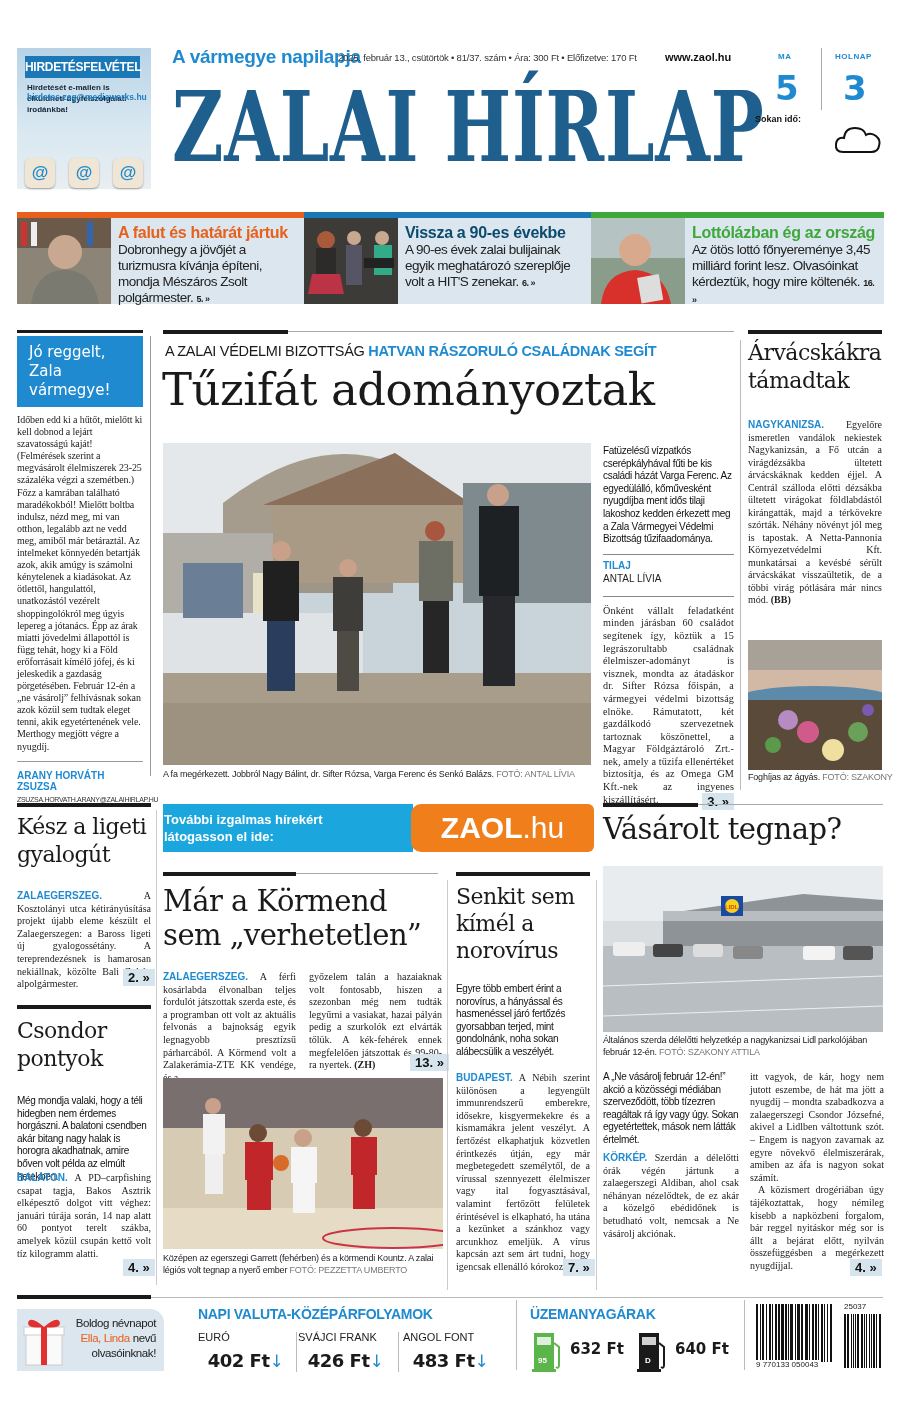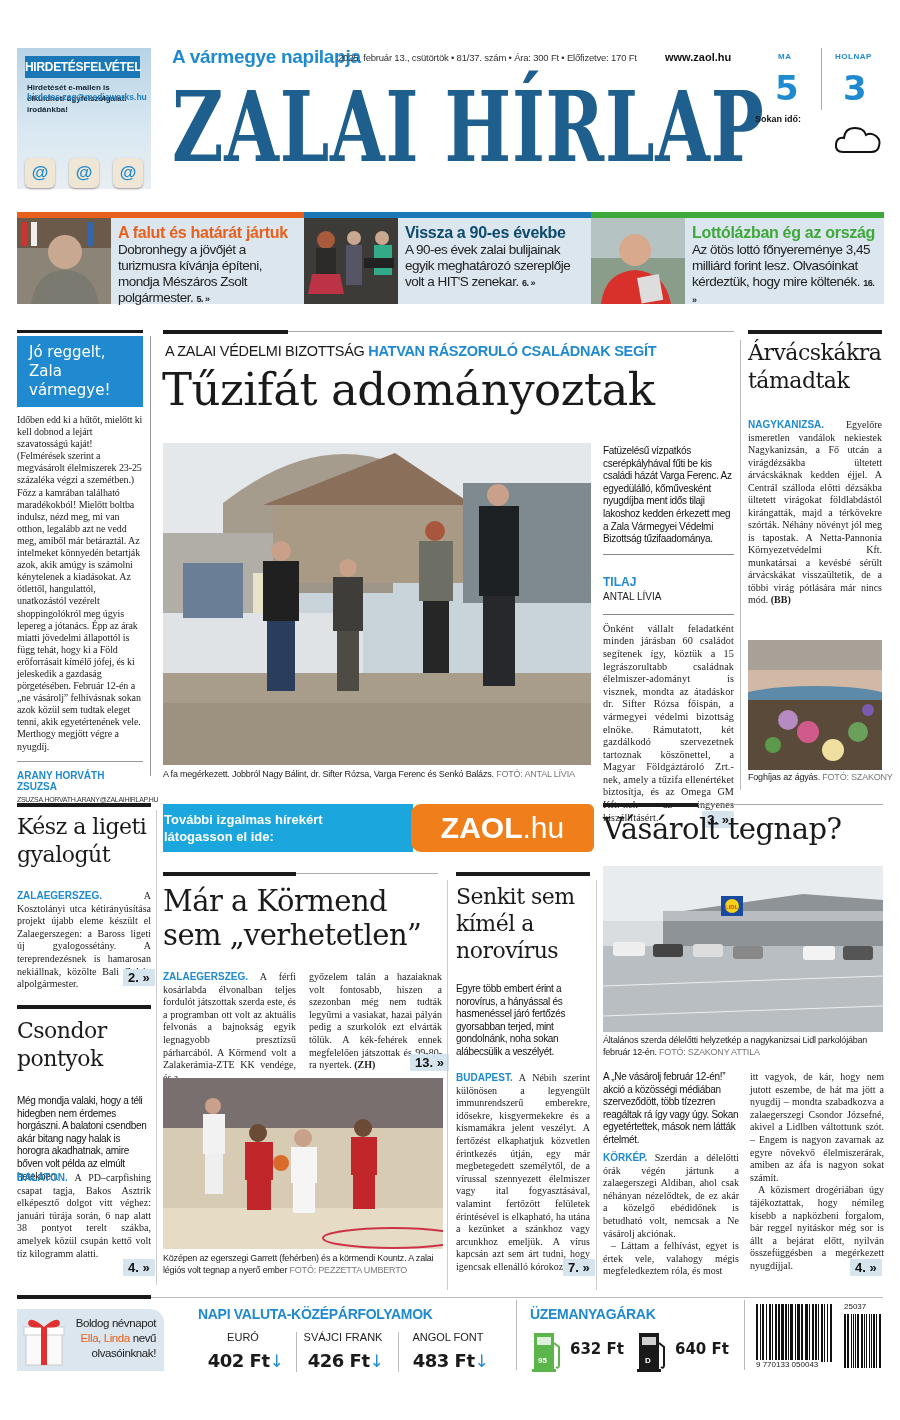--- a/index.html
+++ b/index.html
@@ -46,21 +46,21 @@
 .author{font-weight:bold;color:#1f8ad0;font-size:10px;margin-top:8px}
 .author-mail{font-size:7px;color:#333;margin-top:4px;letter-spacing:-0.3px}
 .vline{position:absolute;width:1px;background:#999}
 .headline{font-family:"DejaVu Serif","Liberation Serif",serif;color:#1a1a1a;letter-spacing:-0.5px}
 .zaol{left:163px;top:804px;width:431px;height:48px}
 .zaol .left{position:absolute;left:0;top:0;width:250px;height:48px;background:#1ba6dd;border:1px dashed #fff;outline:4px solid #1ba6dd;outline-offset:-4px}
 .zaol .left span{position:absolute;left:0;width:250px;text-align:left;color:#fff;font-size:13px;font-weight:bold;line-height:16px}
 .zaol .right{position:absolute;left:248px;top:0;width:183px;height:48px;background:#f07f1b;border-radius:10px 6px 6px 10px;color:#fff;font-size:30px;text-align:center;line-height:48px}
 .zaol .right b{font-weight:900}
 .fuel-head,.cur-head{font-weight:bold;color:#1f8ad0;font-size:14px;letter-spacing:-0.3px}
-.cur-lab{position:absolute;top:25px;font-size:11px;color:#222;width:90px;text-align:center}
+.cur-lab{position:absolute;top:25px;font-size:11px;color:#222;width:90px;text-align:left}
 .cur-val{position:absolute;top:44px;font-size:18px;font-weight:900;font-family:"DejaVu Sans",sans-serif;width:95px;text-align:center;letter-spacing:-0.5px}
 .cur-val .arr{color:#1f8ad0;font-weight:normal;font-size:17px}
 </style>
 </head>
 <body>
 
 <div class="abs" id="ad-box">
   <div class="ad-title">HIRDETÉSFELVÉTEL</div>
   <div class="ad-text">Hirdetését e-mailen is elküldheti ügyfélszolgálati irodánkba!</div>
   <div class="ad-mail">hirdetes.zeg@mediaworks.hu</div>
@@ -186,21 +186,21 @@
       <rect x="320" y="153" width="32" height="90" fill="#26282c"></rect>
   </svg>
 </div>
 <div class="abs caption" style="left:163px;top:769px;width:430px;white-space:nowrap">
   <span>A fa megérkezett. Jobbról Nagy Bálint, dr. Sifter Rózsa, Varga Ferenc és Senkó Balázs.</span> <span class="credit">FOTÓ: ANTAL LÍVIA</span>
 </div>
 
 <div class="abs" style="left:603px;top:445px;width:131px">
   <div class="lead" style="letter-spacing:-0.3px">Fatüzelésű vízpatkós cserépkályhával fűti be kis családi házát Varga Ferenc. Az egyedülálló, kőművesként nyugdíjba ment idős tilaji lakoshoz kedden érkezett meg a Zala Vármegyei Védelmi Bizottság tűzifaadománya.</div>
   <div class="rule-thin" style="margin-top:8px;background:#888"></div>
-  <div class="dateline" style="font-size:12px;margin-top:20px">TILAJ</div>
+  <div class="dateline" style="font-size:10px;margin-top:5px">TILAJ</div>
   <div style="font-size:10px;margin-top:2px;color:#222">ANTAL LÍVIA</div>
   <div class="rule-thin" style="margin-top:12px;background:#888"></div>
   <div class="body" style="margin-top:8px;letter-spacing:0.1px"><span>Önként vállalt feladatként minden járásban 60 családot segítenek így, köztük a 15 legrászorultabb családnak élelmiszer-adományt is visznek, mondta az átadáskor dr. Sifter Rózsa főispán, a vármegyei védelmi bizottság elnöke. Rámutatott, két gazdálkodó szervezetnek tartoznak köszönettel, a Magyar Földgáztároló Zrt.-nek, amely a tűzifa ellenértéket biztosítja, és az Omega GM Kft.-nek az ingyenes kiszállításért.</span></div>
   <div style="text-align:right;margin-top:-14px"><span class="ref">3. »</span></div>
 </div>
 <div class="vline" style="left:740px;top:340px;height:450px;background:#bbb"></div>
 
 <div class="abs rule-thick" style="left:748px;top:330px;width:134px;height:4px"></div>
 <div class="abs headline" style="left:748px;top:339px;width:140px;font-size:22px;line-height:28px">Árvácskákra támadtak</div>
 <div class="abs body" style="left:748px;top:419px;width:134px;font-size:10px;line-height:12.5px">
@@ -234,21 +234,21 @@
 <div class="abs headline" style="left:17px;top:813px;width:140px;font-size:22px;line-height:28px">Kész a ligeti gyalogút</div>
 <div class="abs body" style="left:17px;top:890px;width:134px;font-size:10px;line-height:12.6px">
   <b class="dateline">ZALAEGERSZEG.</b> <span>A Kosztolányi utca kétirányúsítása projekt újabb eleme készült el Zalaegerszegen: a Baross ligeti új gyalogossétány. A tereprendezésnek is hamarosan nekiállnak, közölte Bali Zoltán alpolgármester.</span>
 </div>
 <div class="abs" style="left:123px;top:968px"><span class="ref">2. »</span></div>
 
 <div class="abs rule-thick" style="left:17px;top:1005px;width:134px;height:4px"></div>
 <div class="abs headline" style="left:17px;top:1017px;width:140px;font-size:22px;line-height:28px">Csondor pontyok</div>
 <div class="abs lead" style="left:17px;top:1095px;width:134px;font-size:10px;letter-spacing:-0.3px">Még mondja valaki, hogy a téli hidegben nem érdemes horgászni. A balatoni csendben akár bitang nagy halak is horogra akadhatnak, amire bőven volt példa az elmúlt hetekben.</div>
 <div class="abs body" style="left:17px;top:1172px;width:134px;font-size:10px;line-height:12.6px">
-  <b class="dateline">BALATON.</b> <span>A PD–carpfishing csapat tagja, Bakos Asztrik elképesztő dolgot vitt véghez: januári túrája során, 6 nap alatt 38 pontyot terelt szákba, amelyek közül csupán kettő volt tíz kilogramm alatti.</span>
+  <b class="dateline">BALATON.</b> <span>A PD–carpfishing csapat tagja, Bakos Asztrik elképesztő dolgot vitt véghez: januári túrája során, 14 nap alatt 60 pontyot terelt szákba, amelyek közül csupán kettő volt tíz kilogramm alatti.</span>
 </div>
 <div class="abs" style="left:123px;top:1258px"><span class="ref">4. »</span></div>
 <div class="vline" style="left:156px;top:810px;height:475px;background:#ccc"></div>
 
 <div class="abs" style="left:163px;top:873px;width:275px;height:1px;background:#aaa"></div>
 <div class="abs rule-thick" style="left:163px;top:872px;width:133px;height:4px"></div>
 <div class="abs headline" style="left:163px;top:884px;width:280px;font-size:29px;line-height:34px">Már a Körmend sem „verhetetlen”</div>
 <div class="abs body" style="left:163px;top:971px;width:133px;font-size:10px;line-height:12.6px">
   <b class="dateline">ZALAEGERSZEG.</b> <span>A férfi kosárlabda élvonalban teljes fordulót játszottak szerda este, és a programban ott volt az aktuális felvonás a bajnokság egyik legnagyobb presztízsű párharcából. A Körmend volt a Zalakerámia-ZTE KK vendége, és a</span>
 </div>
@@ -308,21 +308,21 @@
       <rect x="130" y="80" width="30" height="13" rx="3" fill="#888"></rect>
       <rect x="200" y="80" width="32" height="14" rx="3" fill="#f3f3f3"></rect>
       <rect x="240" y="80" width="30" height="14" rx="3" fill="#555"></rect>
   <line x1="0" y1="120" x2="280" y2="110" stroke="#eee" stroke-width="1"></line>
       <line x1="0" y1="150" x2="280" y2="140" stroke="#eee" stroke-width="1"></line>
     </svg>
 </div>
 <div class="abs caption" style="left:603px;top:1035px;width:282px"><span>Általános szerda délelőtti helyzetkép a nagykanizsai Lidl parkolójában február 12-én.</span> <span class="credit">FOTÓ: SZAKONY ATTILA</span></div>
 <div class="abs lead" style="left:603px;top:1071px;width:136px;font-size:10px;letter-spacing:-0.3px">A „Ne vásárolj február 12-én!” akció a közösségi médiában szerveződött, több tízezren reagáltak rá így vagy úgy. Sokan egyetértettek, mások nem látták értelmét.</div>
 <div class="abs body" style="left:603px;top:1152px;width:136px;font-size:10px;line-height:12.6px">
-  <b class="dateline">KÖRKÉP.</b> <span>Szerdán a délelőtti órák végén jártunk a zalaegerszegi Aldiban, ahol csak néhányan nézelődtek, de ez akár a közelgő ebédidőnek is betudható volt, nemcsak a Ne vásárolj akciónak.</span><br><span style="display:inline-block;text-indent:8px">– Láttam a felhívást, egyet is értek vele, valahogy mégis megfeledkeztem róla, és most</span>
+  <b class="dateline">KÖRKÉP.</b> <span>Szerdán a délelőtti órák végén jártunk a zalaegerszegi Aldiban, ahol csak néhányan nézelődtek, de ez akár a közelgő ebédidőnek is betudható volt, nemcsak a Ne vásárolj akciónak.</span><br>
 </div>
 <div class="abs body" style="left:750px;top:1071px;width:134px;font-size:10px;line-height:12.6px">
   <span>itt vagyok, de kár, hogy nem jutott eszembe, de hát ma jött a nyugdíj – mondta szabadkozva a zalaegerszegi Csondor Józsefné, akivel a Lidlben váltottunk szót. – Engem is nagyon zavarnak az egyre növekvő élelmiszerárak, amiben az áfa is nagyon sokat számít.</span><br><span style="display:inline-block;text-indent:8px">A közismert drogériában úgy tájékoztattak, hogy némileg kisebb a napközbeni forgalom, bár reggel nyitáskor még sor is állt a bejárat előtt, nyilván összefüggésben a megérkezett nyugdíjjal.</span>
 </div>
 <div class="abs" style="left:850px;top:1258px"><span class="ref">4. »</span></div>
 
 <div class="abs" style="left:17px;top:1297px;width:866px;height:1px;background:#bbb"></div>
 <div class="abs rule-thick" style="left:17px;top:1295px;width:134px;height:4px"></div>
 
 <div class="abs" style="left:17px;top:1309px;width:147px;height:62px;background:#dbe6ee;border-radius:0 14px 0 0">

